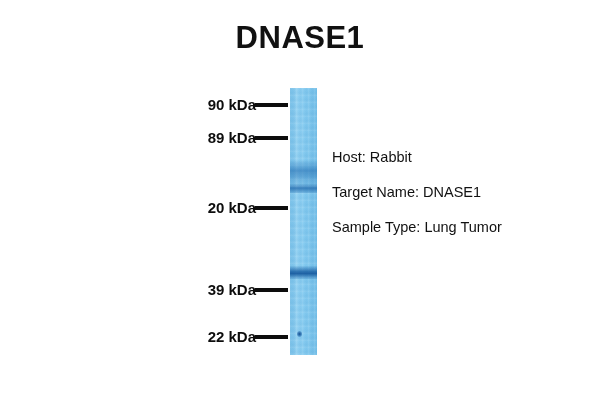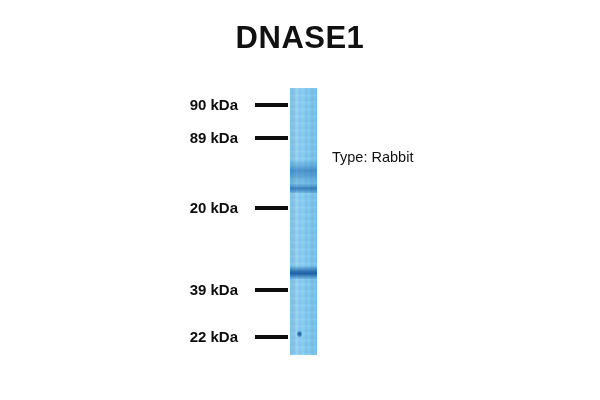--- a/index.html
+++ b/index.html
@@ -43,21 +43,21 @@
     height: 400px;
   }
   .marker {
     position: absolute;
     left: 0;
     width: 292px;
     height: 0;
   }
   .marker-label {
     position: absolute;
-    right: 54px;
+    right: 36px;
     top: -10px;
     font-size: 15px;
     font-weight: bold;
     color: #0d0d0d;
     white-space: nowrap;
     text-align: right;
     line-height: 20px;
   }
   .marker-tick {
     position: absolute;
@@ -203,16 +203,18 @@
 
   <div id="gel-lane">
     <div id="lane-texture"></div>
     <div class="band" id="band-smear-upper"></div>
     <div class="band" id="band-upper-sharp"></div>
     <div class="band" id="band-main"></div>
     <div id="band-speck"></div>
   </div>
 
   <div id="annotation-block">
-    <div class="annotation-line">Type: Rabbit</div>
+    <div class="annotation-line">Host: Rabbit</div>
+    <div class="annotation-line">Target Name: DNASE1</div>
+    <div class="annotation-line">Sample Type: Lung Tumor</div>
   </div>
 
 </div>
 
 </body></html>

